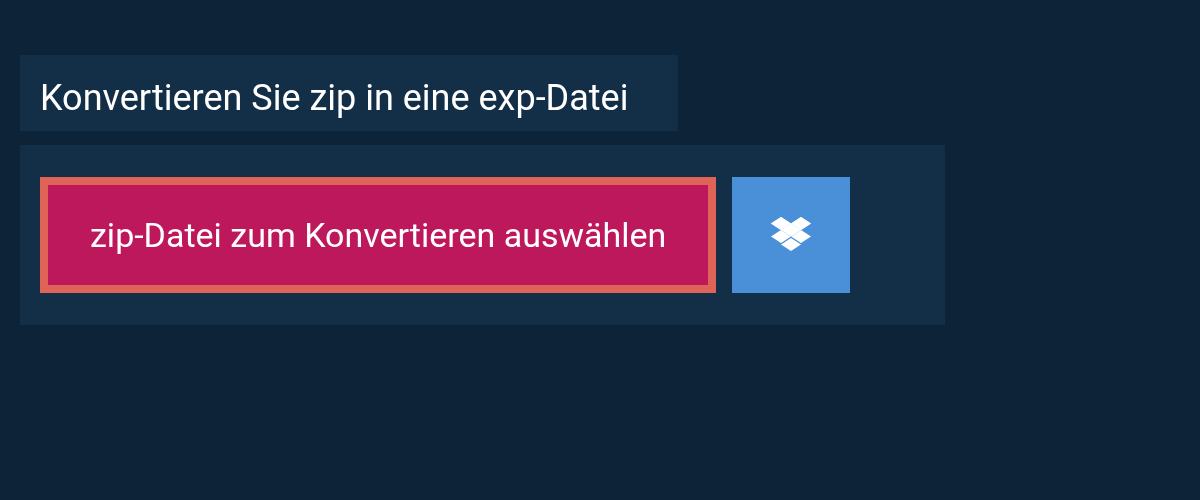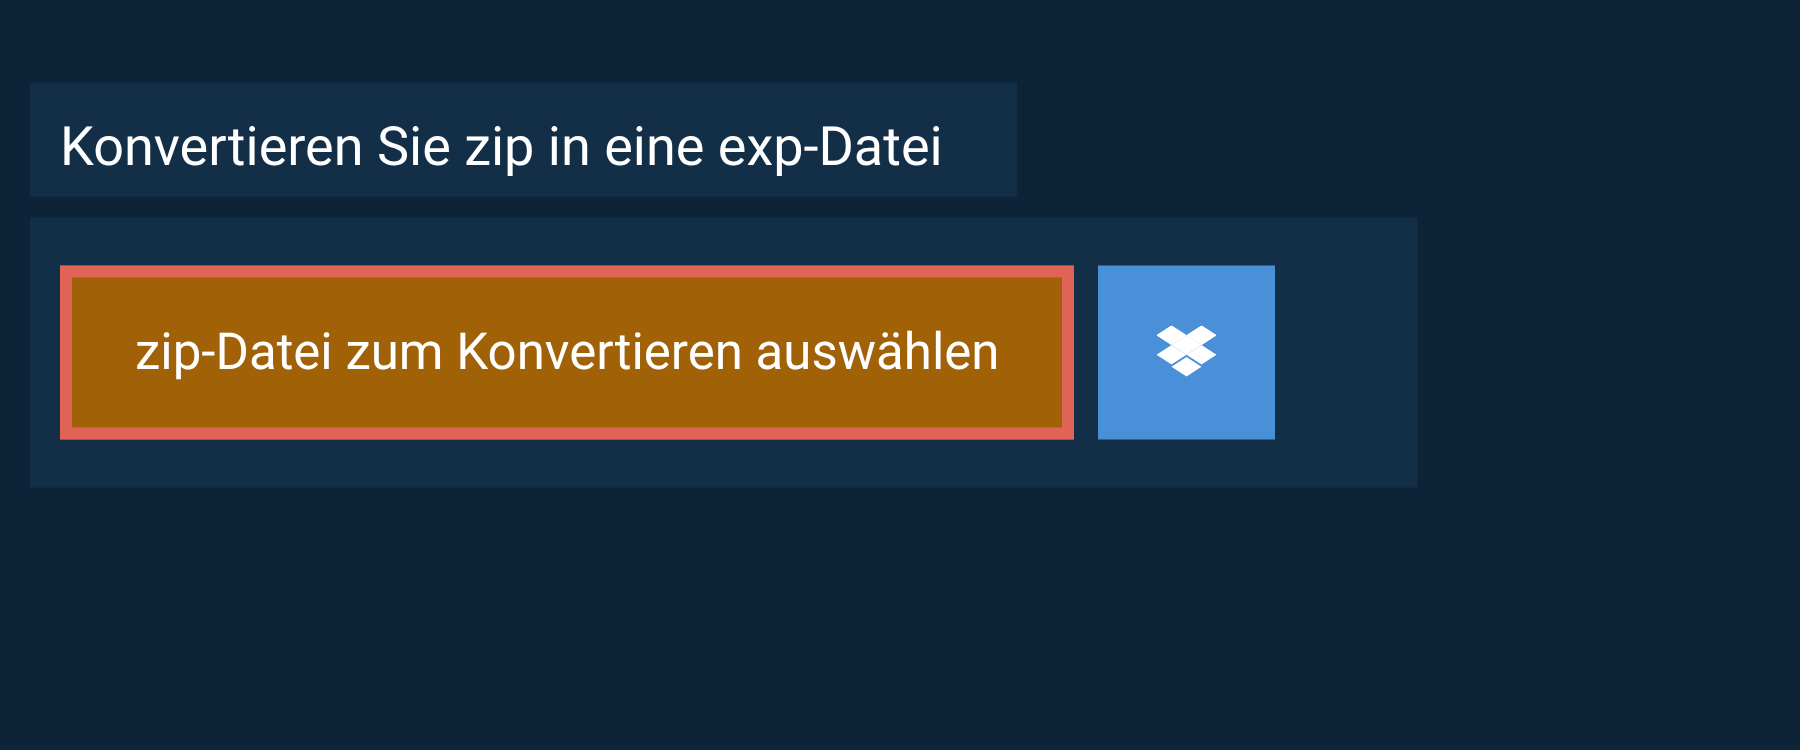--- a/index.html
+++ b/index.html
@@ -29,21 +29,21 @@
     }
     .button-row {
       position: absolute;
       left: 40px;
       top: 177px;
       display: flex;
       gap: 16px;
       align-items: stretch;
     }
     .select-button {
-      background-color: #a16207;
+      background-color: #be185d;
       border: 8px solid #e06358;
       padding: 30px 42px;
       cursor: pointer;
       display: flex;
       align-items: center;
       justify-content: center;
     }
     .select-button-text {
       color: #ffffff;
       font-size: 34px;

